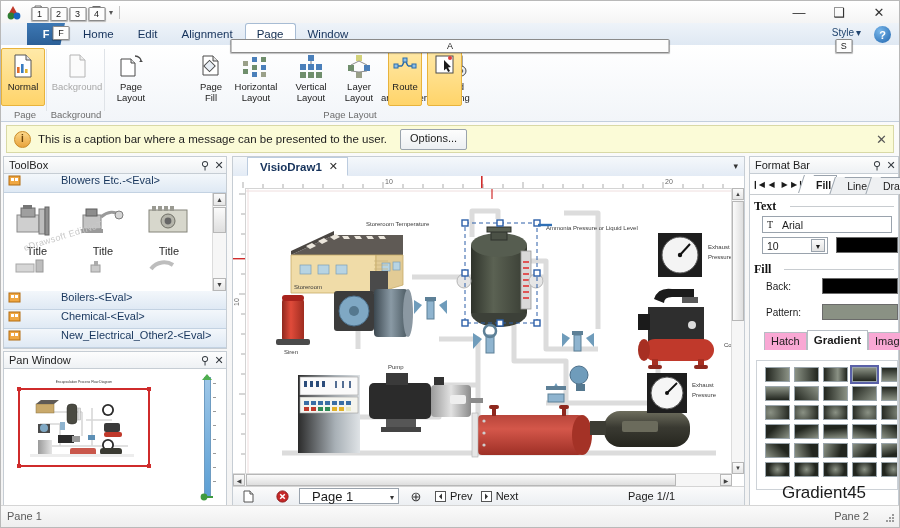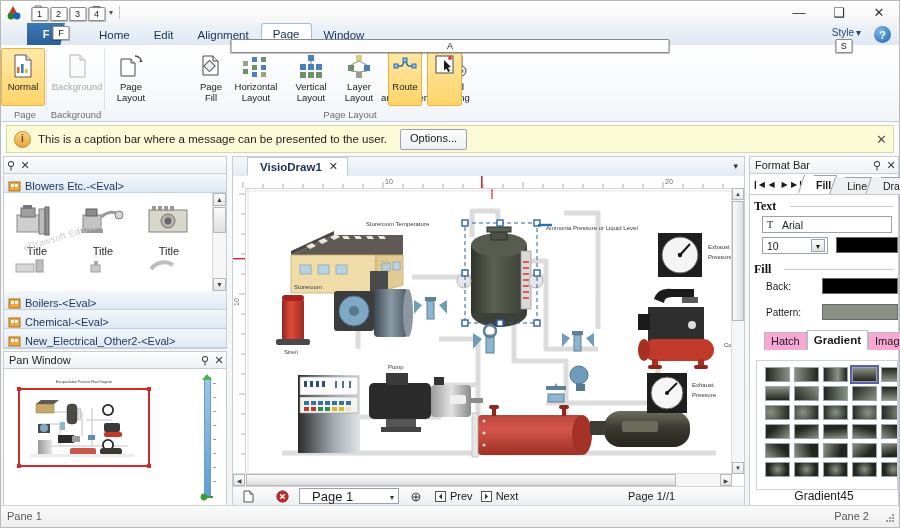--- a/index.html
+++ b/index.html
@@ -35,21 +35,21 @@
 
   
   .tabstrip{position:absolute;left:0;top:22px;width:100%;height:22px;
     background:linear-gradient(#eef3f9,#dfe8f3);
     border-bottom:1px solid #a7bcd4;}
   .filebtn{position:absolute;left:26px;top:0;width:38px;height:22px;
     background:linear-gradient(#3d78b4,#2b5f97);color:#fff;
     display:flex;align-items:center;justify-content:center;
     font-weight:bold;font-size:11px;clip-path:polygon(0 0,100% 0,88% 100%,0 100%);}
   .filekey{position:absolute;left:60px;top:3px;}
-  .rtabs{position:absolute;left:70px;top:0;height:22px;display:flex;align-items:center;margin-left:16px;}
+  .rtabs{position:absolute;left:70px;top:0;height:22px;display:flex;align-items:flex-start;}
   .rtab{height:20px;line-height:20px;padding:0 11px;font-size:11.5px;color:#15325b;
     border:1px solid transparent;border-bottom:none;}
   .rtab.active{background:#fff;border-color:#a7bcd4;border-radius:3px 3px 0 0;
     color:#102b4e;height:21px;line-height:21px;}
 
   .styledrop{position:absolute;right:38px;top:26px;display:flex;align-items:center;gap:2px;}
   .styledrop .lbl{font-size:10px;color:#21456f;}
   .helpic{position:absolute;right:8px;top:25px;width:17px;height:17px;border-radius:50%;
     background:radial-gradient(circle at 35% 30%,#79b7ea,#1e64ae);color:#fff;
     font-size:11px;font-weight:bold;display:flex;align-items:center;justify-content:center;}
@@ -85,22 +85,22 @@
   
   .panelhdr{height:18px;background:linear-gradient(#fdfdfd,#eef1f4);
     border:1px solid #c6cdd4;box-sizing:border-box;display:flex;align-items:center;}
   .panelhdr .t{margin-left:5px;font-size:11px;color:#1d1d1d;flex:1;}
   .panelhdr .pin,.panelhdr .xx{width:14px;text-align:center;font-size:11px;color:#33393f;}
 
   
   .toolbox{position:absolute;left:2px;top:155px;width:224px;height:193px;}
   .tbbody{position:absolute;left:0;top:18px;width:224px;height:175px;
     background:#fff;border:1px solid #c6cdd4;border-top:none;box-sizing:border-box;}
-  .stackhdr{height:19px;box-sizing:border-box;display:flex;align-items:flex-end;
-    background:linear-gradient(#f3f7fb,#dfe9f4);border-bottom:1px solid #c3d2e2;}
+  .stackhdr{height:19px;box-sizing:border-box;display:flex;align-items:flex-start;
+    background:linear-gradient(#f3f7fb,#dfe9f4);border-bottom:1px solid #c3d2e2;gap:36px;}
   .stackhdr.first{border-top:none;}
   .stackhdr .sic{width:13px;height:12px;margin-left:4px;}
   .stackhdr .st{margin-left:4px;font-size:11px;color:#17355c;}
   .stackbody{position:relative;background:#fff;overflow:hidden;}
   .shapegrid{position:absolute;left:0;top:0;width:200px;padding-top:8px;
     display:flex;flex-wrap:wrap;}
   .shapecell{width:66px;text-align:center;}
   .shapecell .sl{font-size:11px;color:#2a2a2a;margin-top:2px;}
   .wmark{position:absolute;left:18px;top:38px;font-size:9px;color:#c8c8c8;
     transform:rotate(-17deg);letter-spacing:.4px;}
@@ -195,21 +195,21 @@
   .subtab{height:17px;line-height:17px;padding:0 6px;font-size:11px;color:#1b1b1b;
     background:#f9a8d4;border:1px solid #b7bdc4;border-bottom:none;}
   .subtab.active{background:#fff;font-weight:bold;font-size:11.5px;height:19px;line-height:19px;}
   .gradwrap{position:absolute;left:6px;top:186px;width:142px;height:130px;
     background:#fff;border:1px solid #cdd2d7;box-sizing:border-box;overflow:hidden;}
   .gradgrid{position:absolute;left:6px;top:4px;display:flex;flex-wrap:wrap;width:148px;}
   .gcell{width:29px;height:19px;padding:2px;box-sizing:border-box;}
   .gsw{width:100%;height:100%;border:1px solid #9aa5ab;box-sizing:border-box;}
   .gcell.sel{border:2px solid #5a61a8;padding:0;background:#dfe2f2;}
   .gradname{position:absolute;left:0;bottom:2px;width:100%;text-align:center;
-    font-size:12px;color:#1b1b1b;}
+    font-size:17px;color:#1b1b1b;}
 
   
   .statusbar{position:absolute;left:0;bottom:0;width:100%;height:21px;
     background:linear-gradient(#fafafa,#eeeeee);border-top:1px solid #d5d5d5;}
   .pane1{position:absolute;left:6px;top:4px;font-size:11px;color:#5a5a5a;}
   .pane2{position:absolute;right:30px;top:4px;font-size:11px;color:#5a5a5a;}
   .grip{position:absolute;right:3px;bottom:2px;width:13px;height:13px;}
 </style>
 </head>
 <body>
@@ -439,20 +439,21 @@
 
   <div class="infobar">
     <span class="infoic">i</span>
     <span class="infotx">This is a caption bar where a message can be presented to the user.</span>
     <span class="optbtn">Options...</span>
     <span class="infoclose">✕</span>
   </div>
 
   <div class="toolbox">
     <div class="panelhdr">
+      <span class="t">ToolBox</span>
       <span class="pin">⚲</span>
       <span class="xx">✕</span>
     </div>
     <div class="tbbody">
 
       <div class="stackhdr first">
         <svg class="sic" viewBox="0 0 13 12">
             <rect x="1" y="2" width="11" height="9" fill="#f0a742" stroke="#b26d12"></rect>
             <rect x="3" y="4" width="3" height="3" fill="#fff"></rect>
             <rect x="7" y="4" width="3" height="3" fill="#fff"></rect>

